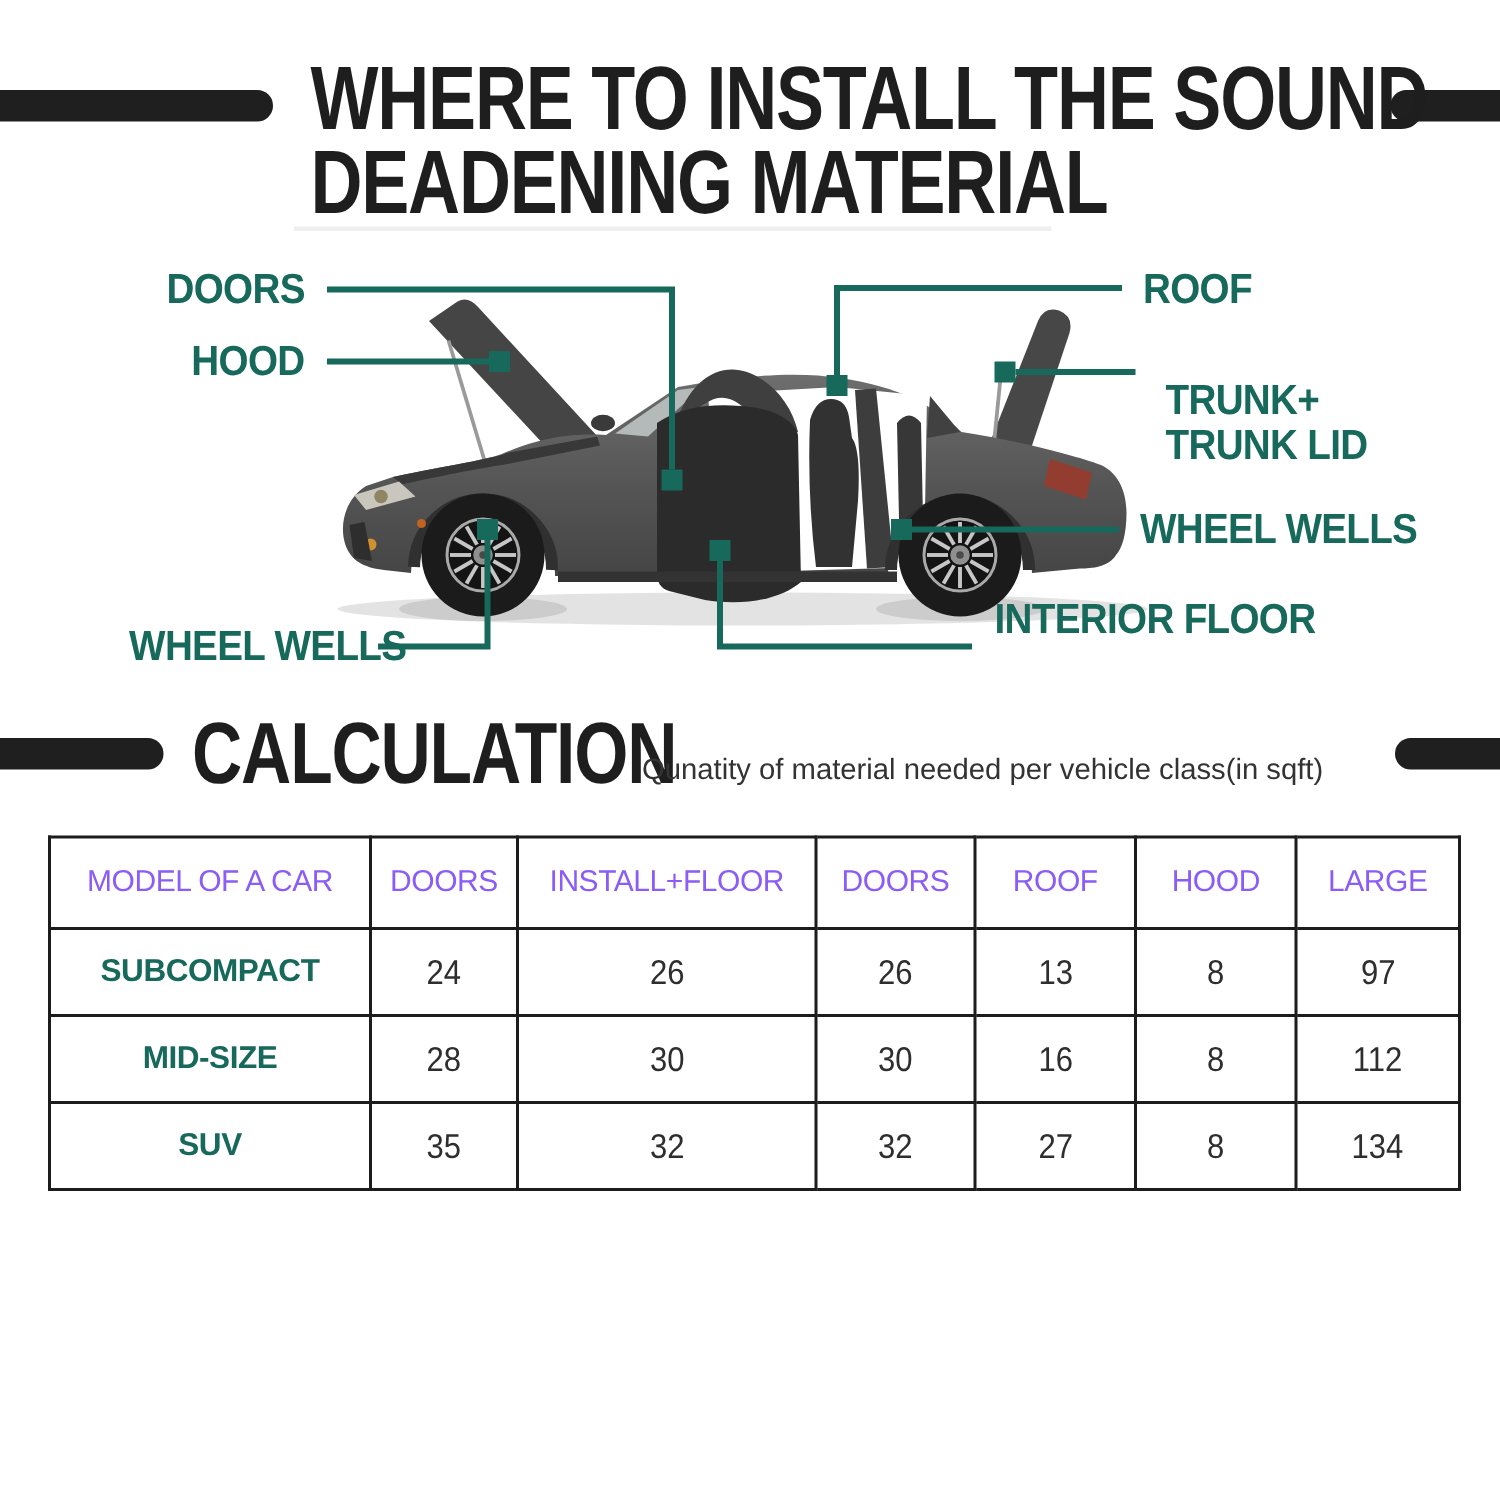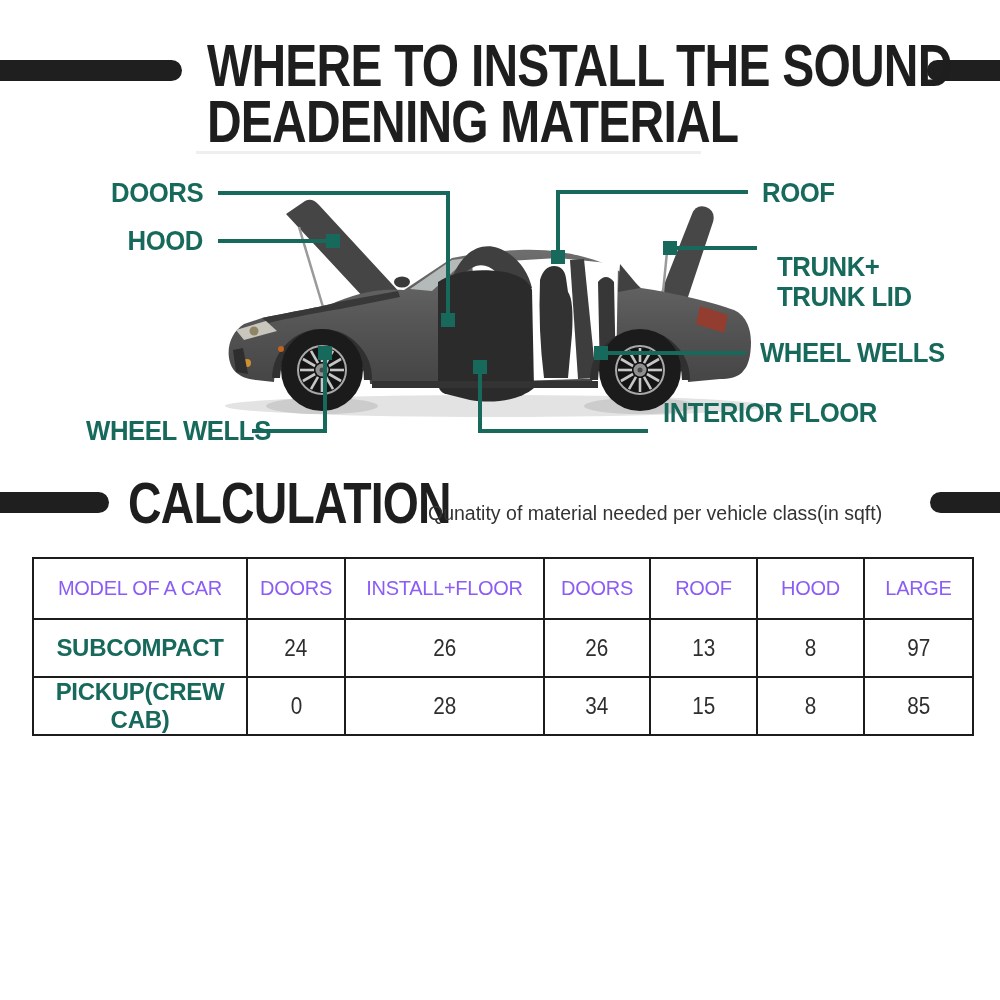--- a/index.html
+++ b/index.html
@@ -32,21 +32,21 @@
   .side-r .ln{transform:scaleX(0.92);transform-origin:right center;display:inline-block;}
   .side-l .ln{transform:scaleX(0.92);transform-origin:left center;display:inline-block;}
   .two-line .ln{display:block;line-height:30px;}
 
   
   table.calc{position:absolute;left:32px;top:557px;width:940px;border-collapse:collapse;
              table-layout:fixed;}
   table.calc th, table.calc td{border:2px solid #1c1c1c;text-align:center;vertical-align:middle;
              padding:0;background:#ffffff;}
   table.calc thead th{height:59px;color:#8b5cf6;font-size:20px;font-weight:normal;letter-spacing:-0.3px;}
-  table.calc tbody th{height:56px;color:#17695B;font-size:24px;font-weight:bold;letter-spacing:-0.3px;}
+  table.calc tbody th{height:56px;color:#17695B;font-size:21px;font-weight:bold;letter-spacing:-0.3px;}
   table.calc tbody td{height:56px;color:#2e2e2e;font-size:23px;font-weight:normal;border-radius:14px;}
   .cv{display:inline-block;transform:scaleX(0.9);}
 
   svg{position:absolute;left:0;top:0;}
 </style>
 </head>
 <body>
 
 <div class="bar cap-r" style="left:0;top:60px;width:182px;"></div>
 <div class="bar cap-l" style="left:927px;top:60px;width:73px;"></div>
@@ -235,22 +235,31 @@
       <tr>
         <th>SUBCOMPACT</th>
         <td><span class="cv">24</span></td>
         <td><span class="cv">26</span></td>
         <td><span class="cv">26</span></td>
         <td><span class="cv">13</span></td>
         <td><span class="cv">8</span></td>
         <td><span class="cv">97</span></td>
       </tr>
       <tr>
-        <th>PICKUP(CREW CAB)</th>
-        <td><span class="cv">0</span></td>
+        <th>MID-SIZE</th>
         <td><span class="cv">28</span></td>
-        <td><span class="cv">34</span></td>
-        <td><span class="cv">15</span></td>
+        <td><span class="cv">30</span></td>
+        <td><span class="cv">30</span></td>
+        <td><span class="cv">16</span></td>
         <td><span class="cv">8</span></td>
-        <td><span class="cv">85</span></td>
+        <td><span class="cv">112</span></td>
+      </tr>
+      <tr>
+        <th>SUV</th>
+        <td><span class="cv">35</span></td>
+        <td><span class="cv">32</span></td>
+        <td><span class="cv">32</span></td>
+        <td><span class="cv">27</span></td>
+        <td><span class="cv">8</span></td>
+        <td><span class="cv">134</span></td>
       </tr>
     </tbody>
 </table>
 
 </body></html>

